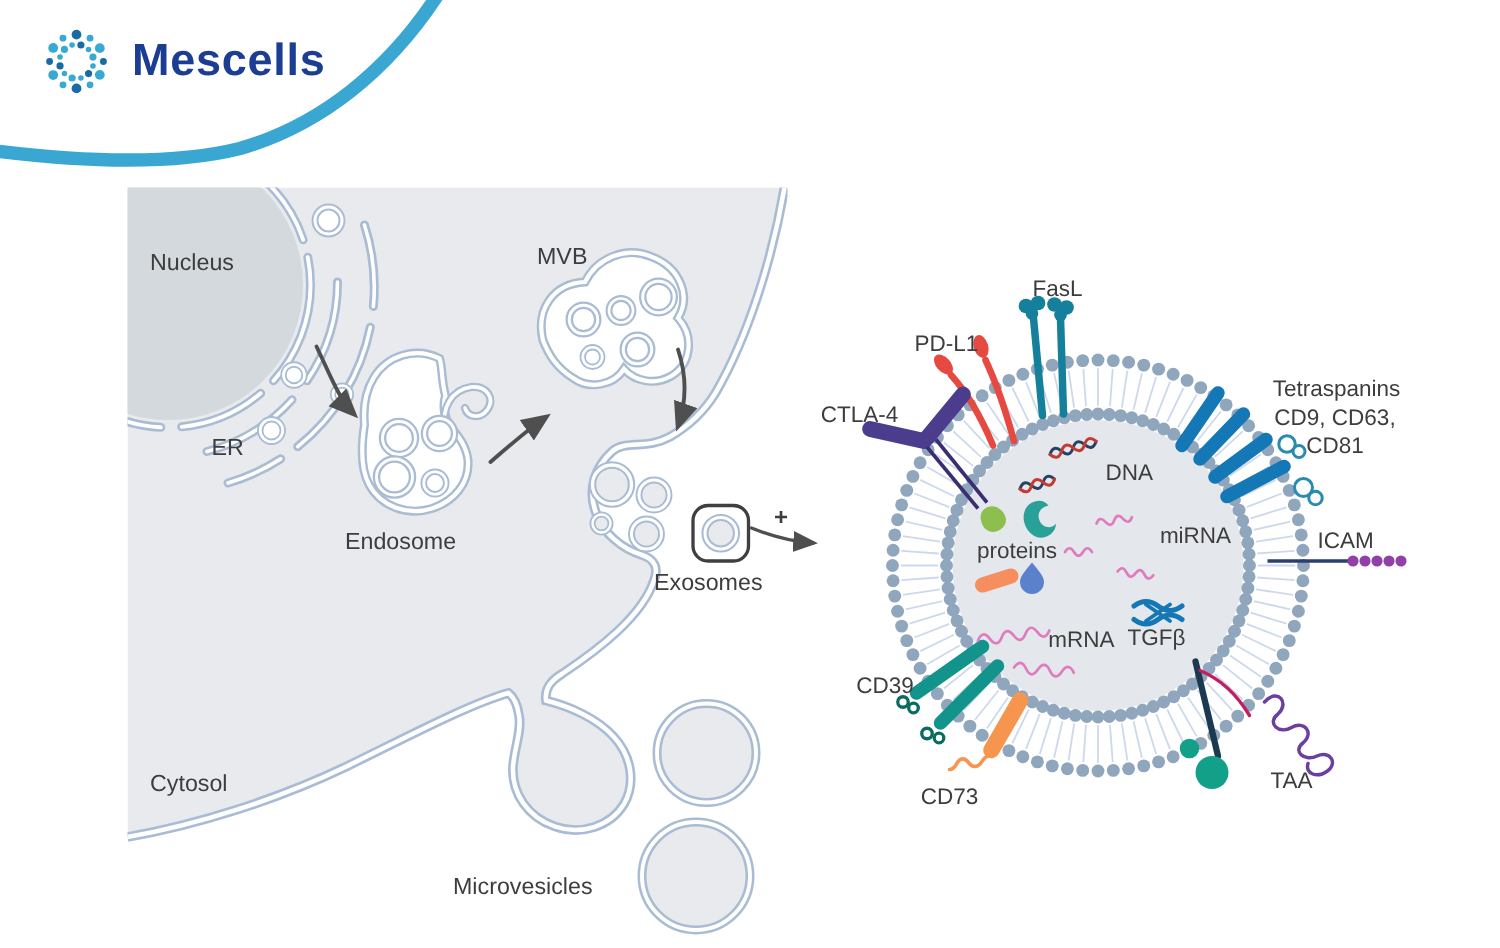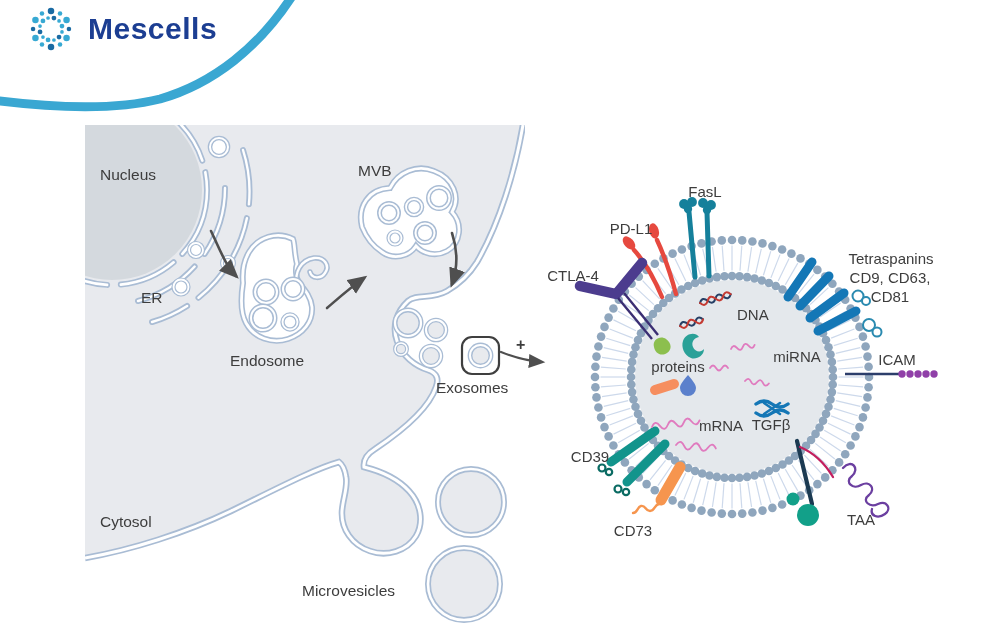--- a/index.html
+++ b/index.html
@@ -1,21 +1,21 @@
 <!DOCTYPE html>
 <html><head>
 <meta charset="utf-8">
 <style>
   html,body{margin:0;padding:0;background:#fff;}
   #page{position:relative;width:1000px;height:632px;background:#fff;overflow:hidden;
         font-family:"Liberation Sans",sans-serif;}
   #diagram{position:absolute;left:0;top:0;}
   #header{position:absolute;left:0;top:0;width:1000px;height:120px;}
   #swoosh{position:absolute;left:0;top:0;}
-  #logo{position:absolute;left:26px;top:4px;display:flex;align-items:center;gap:12px;}
+  #logo{position:absolute;left:26px;top:16px;display:flex;align-items:center;gap:12px;}
   #brand-name{font-size:30px;font-weight:700;color:#1c3e92;letter-spacing:.5px;}
   .lbl{font-size:15.5px;fill:#3d3d3d;}
   .lbl-s{font-size:15px;fill:#3d3d3d;}
   .plus{font-size:16px;font-weight:bold;fill:#3d3d3d;}
 </style>
 </head>
 <body>
 
 <div id="page">
 

